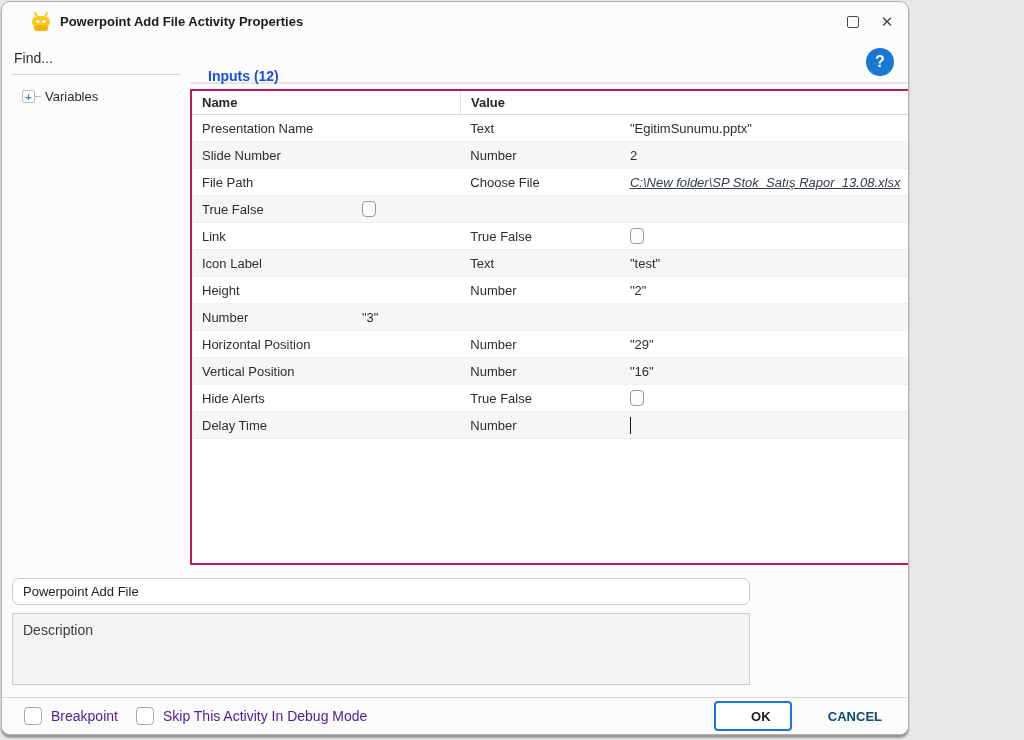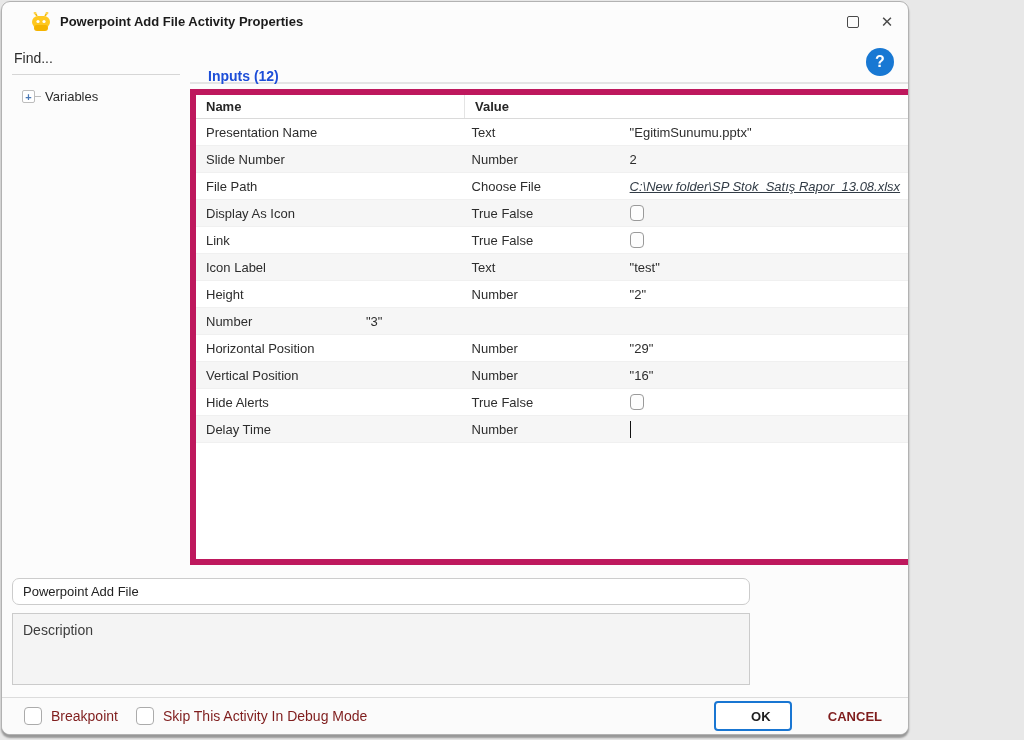--- a/index.html
+++ b/index.html
@@ -22,21 +22,21 @@
   .find-input { width:168px; border:none; border-bottom:1px solid #d6d6d6; background:transparent; font-family:"Liberation Sans",sans-serif; font-size:14px; color:#2c2c2c; padding:4px 2px 8px 2px; outline:none; }
   .find-input::placeholder { color:#2c2c2c; opacity:1; }
   .tree-item { display:flex; align-items:center; margin:14px 0 0 10px; font-size:13px; color:#2b2b2b; }
   .expander { width:13px; height:13px; border:1px solid #bdbdbd; background:#fff; border-radius:2px; display:flex; align-items:center; justify-content:center; font-size:11px; line-height:10px; color:#4a78b5; font-weight:700; }
   .tree-dash { width:6px; height:1px; background:#bdbdbd; margin-right:4px; }
   
   .tabstrip { position:absolute; left:188px; top:46px; width:782px; height:36px; border-bottom:2px solid #e4e4e4; }
   .tab { display:inline-block; margin-left:16px; padding:6px 2px 8px 2px; font-size:14px; font-weight:700; color:#1d4ed8; border-bottom:4px solid #1976d2; position:relative; top:14px; cursor:default; }
   .help-btn { position:absolute; right:14px; top:46px; width:28px; height:28px; border-radius:50%; background:#1878d3; color:#fff; font-size:16px; font-weight:700; display:flex; align-items:center; justify-content:center; cursor:default; }
   
-  .grid { position:absolute; left:188px; top:87px; width:782px; height:476px; background:#fff; border:6px solid #be185d; }
+  .grid { position:absolute; left:188px; top:87px; width:782px; height:476px; background:#fff; border:2px solid #be185d; }
   .gr-row { display:flex; width:100%; }
   .gr-head { height:24px; border-bottom:1px solid #dadada; }
   .gr-head .gr-cell { font-weight:700; color:#262626; display:flex; align-items:center; }
   .gr-head .c-name, .gr-head .c-type { border-right:1px solid #e4e4e4; }
   .body-row { height:27px; border-bottom:1px solid #f0f0f0; }
   .body-row.alt { background:#f6f6f6; }
   .gr-cell { font-size:13px; color:#2d2d2d; padding:0 10px; display:flex; align-items:center; overflow:hidden; white-space:nowrap; }
   .c-name  { width:269px; }
   .c-type  { width:160px; }
   .c-value { width:351px; }
@@ -44,24 +44,24 @@
   .cellbox { width:14px; height:16px; border:1px solid #9a9a9a; border-radius:4px; background:#fdfdfd; cursor:pointer; }
   .caret { width:1px; height:17px; background:#111; animation:blink 1s steps(1) infinite; }
   @keyframes blink { 50% { opacity:0; } }
   
   .name-input { position:absolute; left:10px; top:576px; width:738px; height:27px; border:1px solid #cccccc; border-radius:7px; background:#fff; font-family:"Liberation Sans",sans-serif; font-size:13px; color:#222; padding:0 10px; outline:none; }
   .desc-box { position:absolute; left:10px; top:611px; width:738px; height:72px; border:1px solid #cbcbcb; background:#f4f4f4; font-family:"Liberation Sans",sans-serif; font-size:14px; color:#333; padding:8px 10px; resize:none; outline:none; }
   .desc-box::placeholder { color:#3d3d3d; opacity:1; }
   
   .footer { position:absolute; left:0; bottom:0; width:100%; height:37px; border-top:1px solid #dcdcdc; background:#fbfbfb; display:flex; align-items:center; }
   .chk { width:18px; height:18px; border:1px solid #ababab; border-radius:4px; background:#fff; cursor:pointer; flex:none; }
-  .chk-label { font-size:14px; color:#7f1d1d; margin:0 18px 0 9px; }
+  .chk-label { font-size:14px; color:#4c1d95; margin:0 18px 0 9px; }
   .fspacer { flex:1; }
   .ok-btn { width:78px; height:30px; background:#fff; border:2px solid #1976d2; border-radius:4px; font-family:"Liberation Sans",sans-serif; font-size:13px; font-weight:700; color:#1f1f1f; cursor:pointer; margin-right:36px;padding-left:16px; }
-  .cancel-btn { background:none; border:none; font-family:"Liberation Sans",sans-serif; font-size:13px; font-weight:700; color:#7f1d1d; cursor:pointer; margin-right:26px; }
+  .cancel-btn { background:none; border:none; font-family:"Liberation Sans",sans-serif; font-size:13px; font-weight:700; color:#0c4a6e; cursor:pointer; margin-right:26px; }
   .footer-pad { width:22px; flex:none; }
 </style>
 </head>
 <body>
 
 <div class="dialog">
 
   <div class="titlebar">
     <svg class="app-icon" viewBox="0 0 22 20">
       <line x1="7" y1="4" x2="5" y2="1" stroke="#f2b900" stroke-width="1.5"></line>
@@ -119,21 +119,20 @@
         </div>
     </div>
     <div class="gr-row body-row">
       <div class="gr-cell c-name">File Path</div>
       <div class="gr-cell c-type">Choose File</div>
       <div class="gr-cell c-value">
           <span class="link-value">C:\New folder\SP Stok_Satış Rapor_13.08.xlsx</span>
         </div>
     </div>
     <div class="gr-row body-row alt">
-      <div class="gr-cell c-name">Display As Icon</div>
       <div class="gr-cell c-type">True False</div>
       <div class="gr-cell c-value">
           <span class="cellbox"></span>
         </div>
     </div>
     <div class="gr-row body-row">
       <div class="gr-cell c-name">Link</div>
       <div class="gr-cell c-type">True False</div>
       <div class="gr-cell c-value">
           <span class="cellbox"></span>

